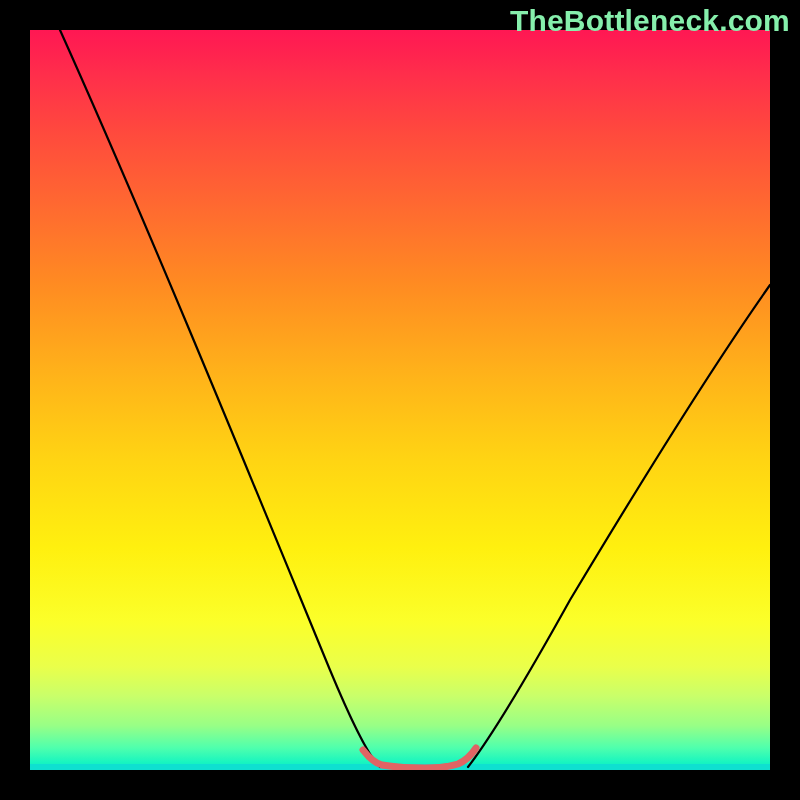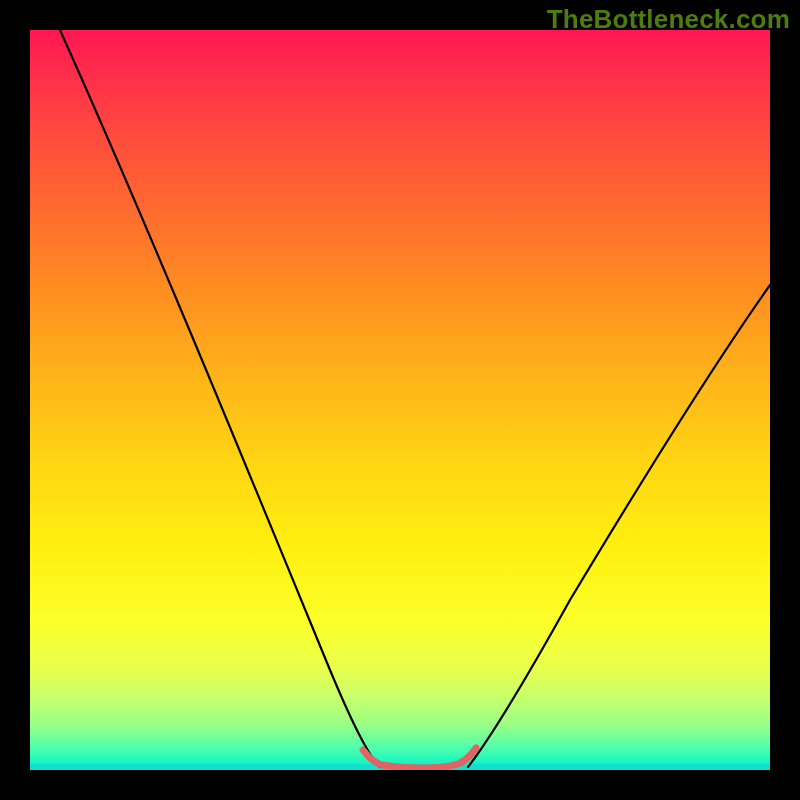--- a/index.html
+++ b/index.html
@@ -14,22 +14,22 @@
   .frame {
     position: relative;
     width: 800px;
     height: 800px;
     background: #000;
   }
   .watermark {
     position: absolute;
     top: 4px;
     right: 10px;
-    color: #4d7c0f;
-    font-size: 26px;
+    color: #86efac;
+    font-size: 30px;
     font-weight: 600;
     letter-spacing: 0.2px;
     z-index: 50;
   }
   .plot-area {
     position: absolute;
     left: 30px;
     top: 30px;
     width: 740px;
     height: 740px;

